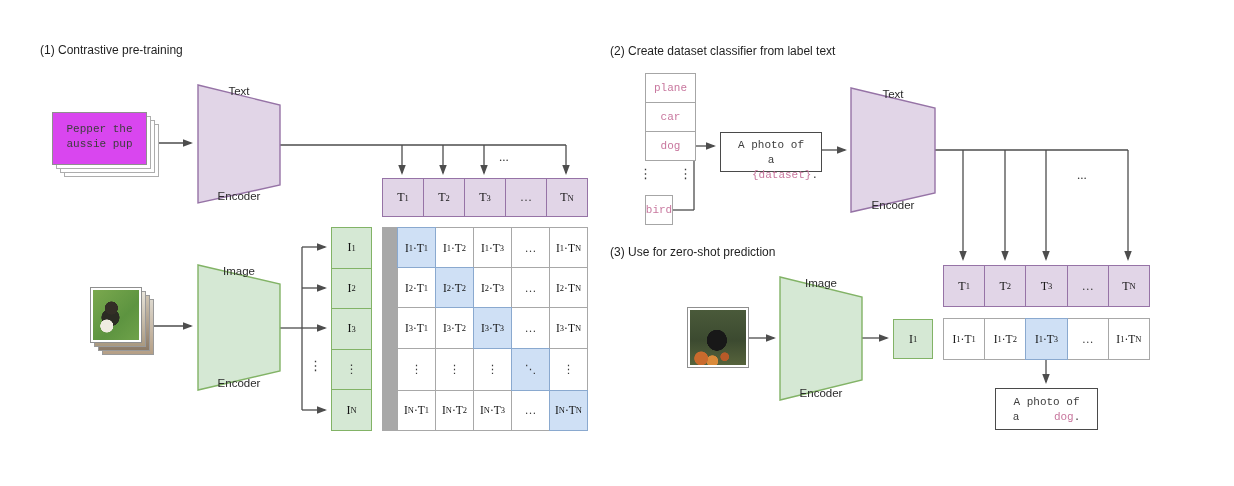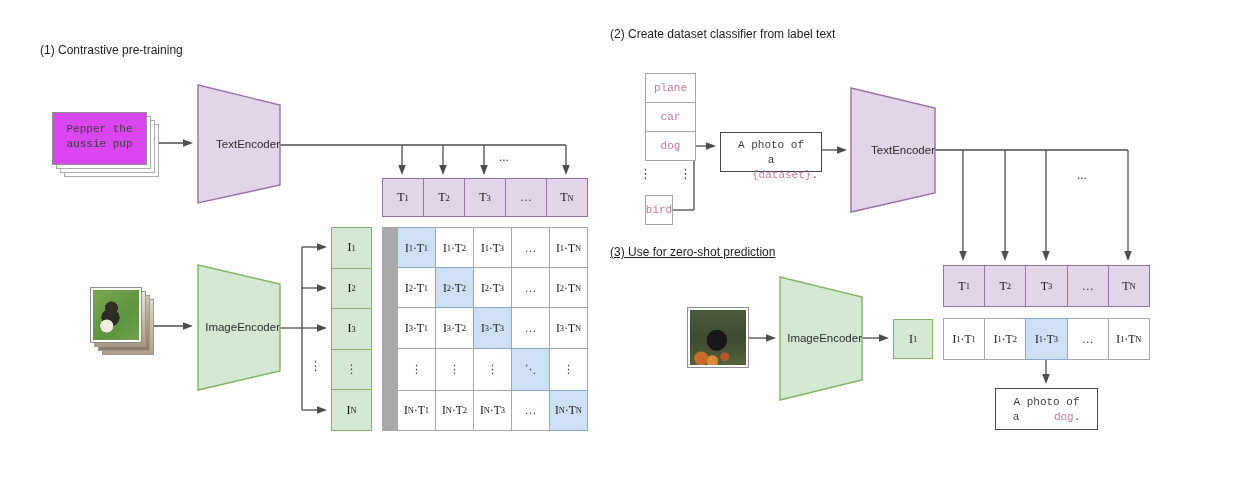--- a/index.html
+++ b/index.html
@@ -1,21 +1,21 @@
 <!DOCTYPE html>
 <html><head>
 <meta charset="utf-8">
 <style>
   html,body{margin:0;padding:0;background:#fff;}
   #canvas{position:relative;width:1234px;height:486px;background:#ffffff;overflow:hidden;
           font-family:"Liberation Sans",sans-serif;}
   .abs{position:absolute;}
   svg.layer{position:absolute;left:0;top:0;pointer-events:none;}
   .title{font-size:12px;color:#1f1f1f;white-space:nowrap;}
-  .enc-label{display:flex;flex-direction:row;align-items:center;justify-content:flex-end;
+  .enc-label{display:flex;flex-direction:column;align-items:center;justify-content:space-between;
              text-align:center;font-size:11.5px;line-height:13px;color:#2b2b2b;}
   .mono{font-family:"Liberation Mono",monospace;color:#3d3d3d;}
   .serif{font-family:"Liberation Serif",serif;color:#141414;}
   sub{font-size:8.5px;vertical-align:-2.5px;line-height:0;}
   
   .card{background:#d946ef;border:1px solid #8f8f8f;}
   .card-back{background:#fff;border:1px solid #adadad;}
   .card-text{font-size:11px;line-height:15px;text-align:center;padding-top:9px;}
   
   .photo-frame{background:#fff;border:1px solid #8f8f8f;padding:2px;box-sizing:border-box;}
@@ -194,21 +194,21 @@
         <div class="cell">I<sub>N</sub>·T<sub>2</sub></div>
         <div class="cell">I<sub>N</sub>·T<sub>3</sub></div>
         <div class="cell">
           <span class="dots">…</span>
         </div>
         <div class="cell hl">I<sub>N</sub>·T<sub>N</sub></div>
       </div>
   </div>
 
   <div class="abs" style="left:0;top:0;width:0;height:0;">
-    <div class="abs title" style="left:610px;top:27px;">(2) Create dataset classifier from label text</div>
+    <div class="abs title" style="left:610px;top:44px;">(2) Create dataset classifier from label text</div>
 
     <div class="abs label-box mono pink" style="left:617px;top:73px;width:51px;height:30px;">plane</div>
     <div class="abs label-box mono pink" style="left:617px;top:102px;width:51px;height:30px;">car</div>
     <div class="abs label-box mono pink" style="left:617px;top:131px;width:51px;height:30px;">dog</div>
     <div class="abs glyph" style="left:639px;top:169px;">⋮</div>
     <div class="abs glyph" style="left:679px;top:169px;">⋮</div>
     <div class="abs label-box mono pink" style="left:617px;top:195px;width:28px;height:30px;">bird</div>
 
     <div class="abs prompt-box mono" style="left:720px;top:132px;width:102px;height:40px;padding-top:5px;">
       <div>A photo of</div>
@@ -227,21 +227,21 @@
         <div class="cell">T<sub>2</sub></div>
         <div class="cell">T<sub>3</sub></div>
         <div class="cell">
           <span class="dots">…</span>
         </div>
         <div class="cell">T<sub>N</sub></div>
       </div>
   </div>
 
   <div class="abs" style="left:0;top:0;width:0;height:0;">
-    <div class="abs title" style="left:610px;top:245px;text-decoration:underline;">(3) Use for zero-shot prediction</div>
+    <div class="abs title" style="left:610px;top:245px;">(3) Use for zero-shot prediction</div>
 
     <div class="abs photo-frame" style="left:687px;top:307px;width:62px;height:61px;">
       <div style="width:100%;height:100%;background:
         radial-gradient(circle at 20% 88%, #c96a2d 0 10%, transparent 11%),
         radial-gradient(circle at 40% 93%, #d98a3a 0 9%, transparent 10%),
         radial-gradient(circle at 62% 85%, #b85a28 0 7%, transparent 8%),
         radial-gradient(ellipse at 48% 55%, #181818 0 24%, transparent 25%),
         linear-gradient(180deg,#4a5a3a,#3c4a30 55%,#56633c);"></div>
     </div>
 

